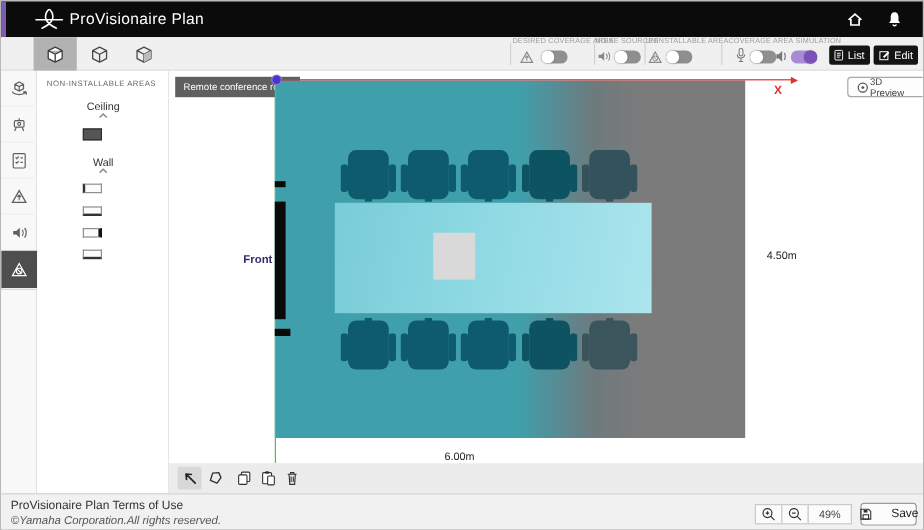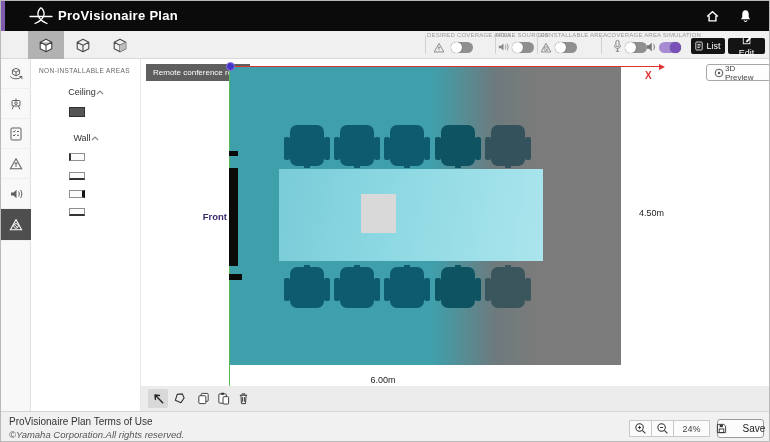--- a/index.html
+++ b/index.html
@@ -5,21 +5,21 @@
   * { margin:0; padding:0; box-sizing:border-box; }
   html,body { background:#fff; }
   body { font-family:"Liberation Sans","DejaVu Sans",sans-serif; }
   #app { position:relative; width:770px; height:442px; background:#fff; border:1px solid #b9b9b9; overflow:hidden; }
   .abs { position:absolute; }
 
   
   .header { left:0; top:0; width:770px; height:30px; background:#0b0b0b; }
   .accent-stripe { left:0; top:0; width:4px; height:30px; background:#7d5bad; }
   .logo { left:28px; top:6px; width:24px; height:18px; }
-  .app-title { left:57px; top:0; height:30px; line-height:30px; color:#fff; font-size:13px; letter-spacing:.3px; white-space:nowrap;font-weight:bold; }
+  .app-title { left:57px; top:0; height:30px; line-height:30px; color:#fff; font-size:13px; letter-spacing:.3px; white-space:nowrap; }
   .hdr-ic { top:8px; width:15px; height:14px; cursor:pointer; }
 
   
   .tabbar { left:0; top:30px; width:770px; height:28px; background:#f0f0f0; border-bottom:1px solid #dadada; }
   .vtab { top:30px; height:28px; width:36px; display:flex; align-items:center; justify-content:center; cursor:pointer; }
   .vtab.sel { background:#b2b2b2; }
   .tb-div { top:35px; width:1px; height:18px; background:#d2d2d2; }
   .tb-label { top:31px; font-size:6px; color:#9b9b9b; text-align:center; white-space:nowrap; letter-spacing:.2px; }
   .toggle { top:41px; width:22px; height:11px; border-radius:6px; background:#8f8f8f; cursor:pointer; }
   .toggle::after { content:""; position:absolute; left:0; top:0; width:11px; height:11px; border-radius:50%; background:#fff; box-shadow:0 0 1px rgba(0,0,0,.5); }
@@ -28,21 +28,21 @@
   .dark-btn { top:37px; height:16px; background:#141414; border-radius:2px; color:#fff; font-size:9px; display:flex; align-items:center; justify-content:center; gap:3px; cursor:pointer; }
 
   
   .rail { left:0; top:58px; width:30px; height:352px; background:#f8f8f8; border-right:1px solid #e2e2e2; }
   .rail-cell { left:0; width:30px; height:30px; display:flex; align-items:center; justify-content:center; cursor:pointer; border-bottom:1px solid #efefef; }
   .rail-cell.sel { background:#4e4e4e; height:32px; }
 
   
   .panel { left:30px; top:58px; width:110px; height:352px; background:#fff; border-right:1px solid #e6e6e6; }
   .panel-title { left:8px; top:8px; font-size:6.5px; color:#666; letter-spacing:.4px; white-space:nowrap; }
-  .sec-head { left:8px; width:94px; height:14px; display:flex; justify-content:center; align-items:center; cursor:pointer; }
+  .sec-head { left:8px; width:94px; height:14px; display:flex; justify-content:flex-end; align-items:center; cursor:pointer;flex-direction:column; }
   .sec-label { font-size:9px; color:#333; }
   .thumb { left:38px; width:16px; background:#fbfbfb; border:1px solid #8f8f8f; cursor:pointer; }
   .thumb.dark { background:#555; border-color:#2e2e2e; }
 
   
   .canvas { left:140px; top:58px; width:630px; height:327px; background:#fff; overflow:hidden; }
   .room-badge { left:5px; top:5px; height:17px; line-height:17px; padding:0 7px; background:#5f5f5f; color:#fff; font-size:8px; white-space:nowrap; }
   .room { left:88px; top:8px; width:392px; height:298px; background:linear-gradient(90deg,#3f9fab 0%,#3f9fab 52%,#6e7a7d 68%,#7b7b7b 78%,#7b7b7b 100%); cursor:pointer; }
   .yaxis { left:88px; top:8px; width:1px; height:319px; background:#5cb85c; }
   .xaxis { left:92px; top:7px; width:428px; height:1px; background:#e03131; }
@@ -178,21 +178,21 @@
 
   <div class="abs dark-btn" style="left:690px;width:34px;">
     <span>
         <svg width="8" height="10" viewBox="0 0 10 12">
           <rect x="1" y="1" width="8" height="10" rx="1" stroke="#fff" fill="none" stroke-width="1"></rect>
           <path d="M3 4 H7 M3 6 H7 M3 8 H6" stroke="#fff" stroke-width="1"></path>
         </svg>
       </span>
     <span>List</span>
   </div>
-  <div class="abs dark-btn" style="left:727px;width:37px;flex-direction:column;">
+  <div class="abs dark-btn" style="left:727px;width:37px;">
     <span>
         <svg width="10" height="10" viewBox="0 0 12 12">
           <rect x="1.5" y="2.5" width="8" height="8" stroke="#fff" fill="none" stroke-width="1"></rect>
           <path d="M4.5 7.5 L9.6 2.4 L11 3.8 L5.9 8.9 Z" fill="#fff"></path>
         </svg>
       </span>
     <span>Edit</span>
   </div>
 
   <div class="abs rail">
@@ -423,21 +423,21 @@
         </span>
     </div>
     <div class="abs ftr-btn" style="left:650px;width:23px;">
       <span>
           <svg width="13" height="13" viewBox="0 0 14 14">
             <circle cx="6" cy="6" r="4" stroke="#333" fill="none" stroke-width="1.1"></circle>
             <path d="M9 9 L12.3 12.3 M4.4 6 H7.6" stroke="#333" stroke-width="1.1"></path>
           </svg>
         </span>
     </div>
-    <div class="abs zoom-pct" style="left:672px;">24%</div>
+    <div class="abs zoom-pct" style="left:672px;">49%</div>
 
     <div class="abs save-btn">
       <span>
           <svg width="11" height="11" viewBox="0 0 12 12">
             <path d="M1.5 1.5 H8.5 L10.5 3.5 V10.5 H1.5 Z" stroke="#333" fill="none" stroke-width="1"></path>
             <rect x="3.5" y="6.5" width="5" height="4" stroke="#333" fill="none" stroke-width="1"></rect>
             <rect x="4" y="2" width="3.5" height="2.5" fill="#333"></rect>
           </svg>
         </span>
       <span>Save</span>

